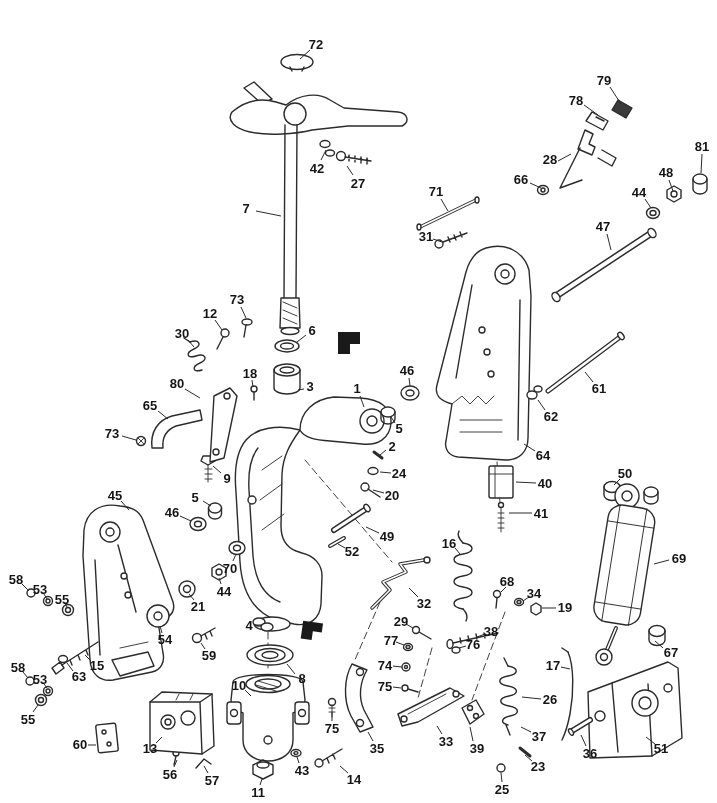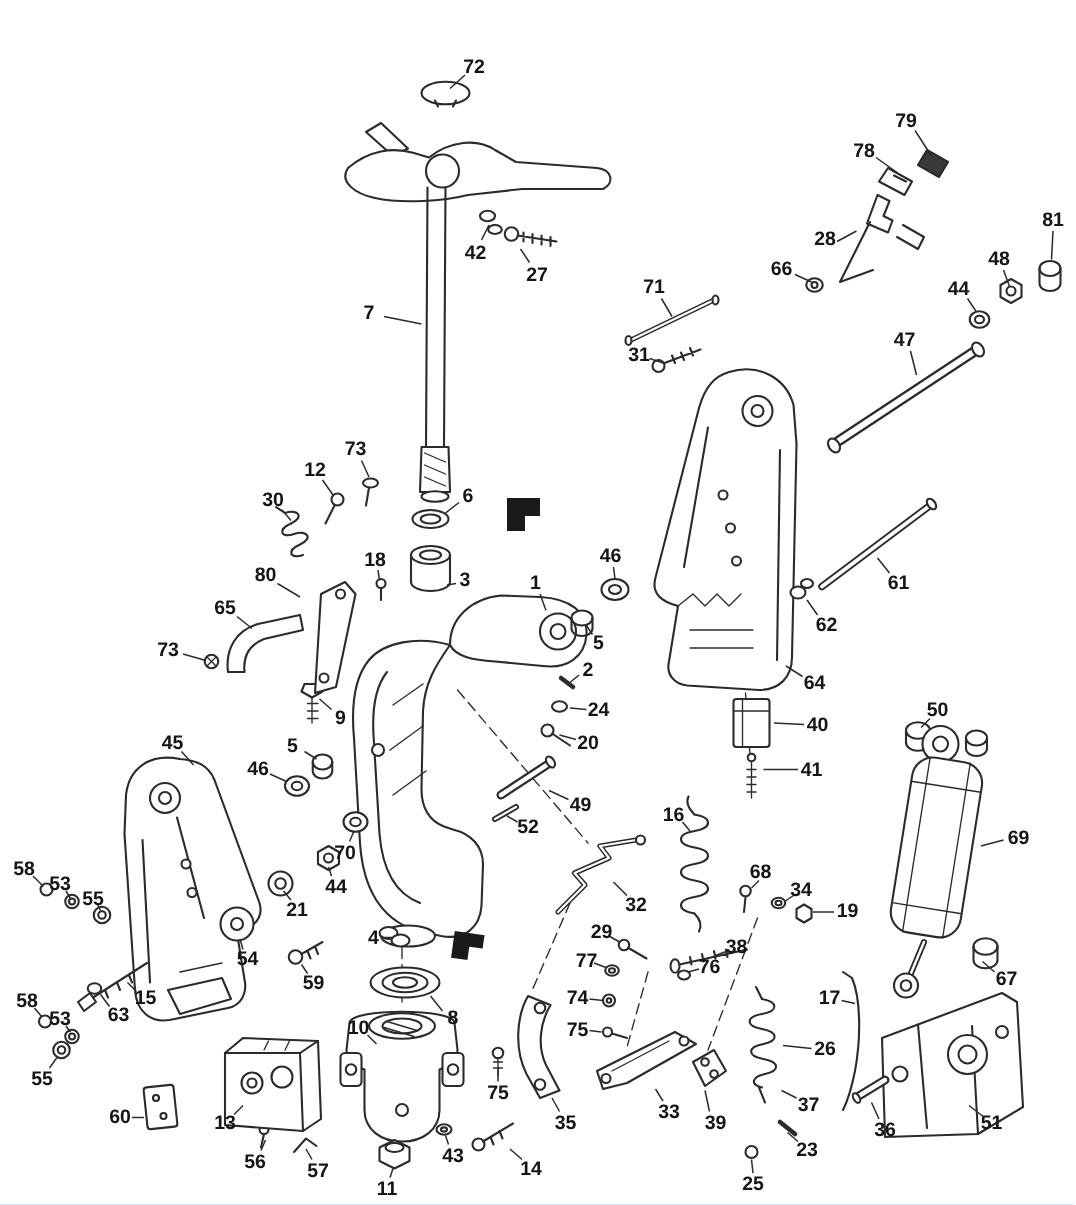--- a/index.html
+++ b/index.html
@@ -1,16 +1,16 @@
 <!DOCTYPE html>
 <html><head>
 <meta charset="utf-8">
 <style>
   html,body{margin:0;padding:0;background:#ffffff;}
-  .page{width:716px;height:803px;position:relative;background:#0ea5e9;overflow:hidden;}
+  .page{width:716px;height:803px;position:relative;background:#86efac;overflow:hidden;}
   svg{display:block;}
   .art{stroke:#2b2b2b;stroke-width:1.4;fill:none;stroke-linecap:round;stroke-linejoin:round;}
   #leader-lines line{stroke:#2b2b2b;stroke-width:1;}
   #part-labels text{font:bold 13px "Liberation Sans",sans-serif;fill:#151515;text-anchor:middle;dominant-baseline:central;}
   .dash{stroke-dasharray:7 4;stroke-width:0.9;}
   .thin{stroke-width:0.9;}
 </style>
 </head>
 <body>
 

